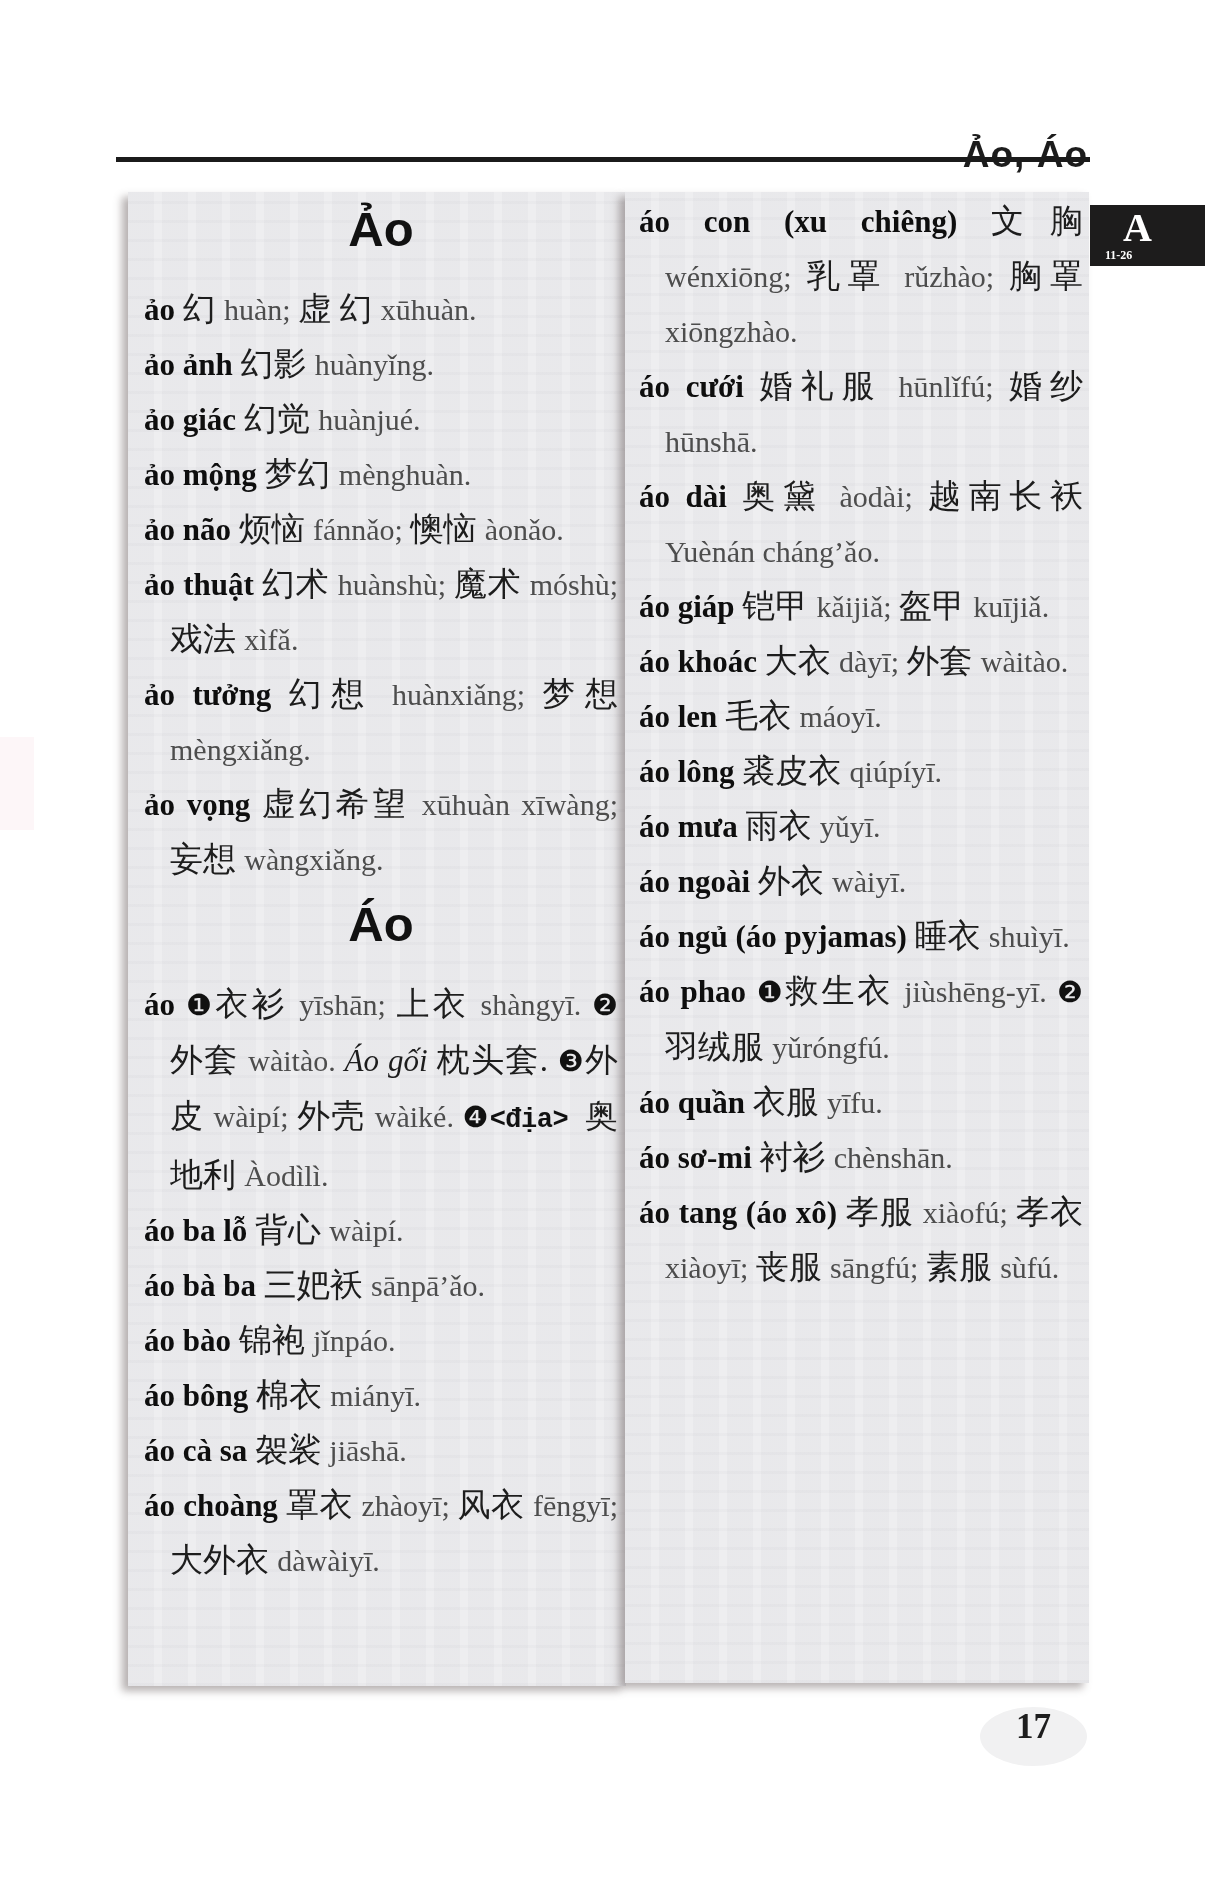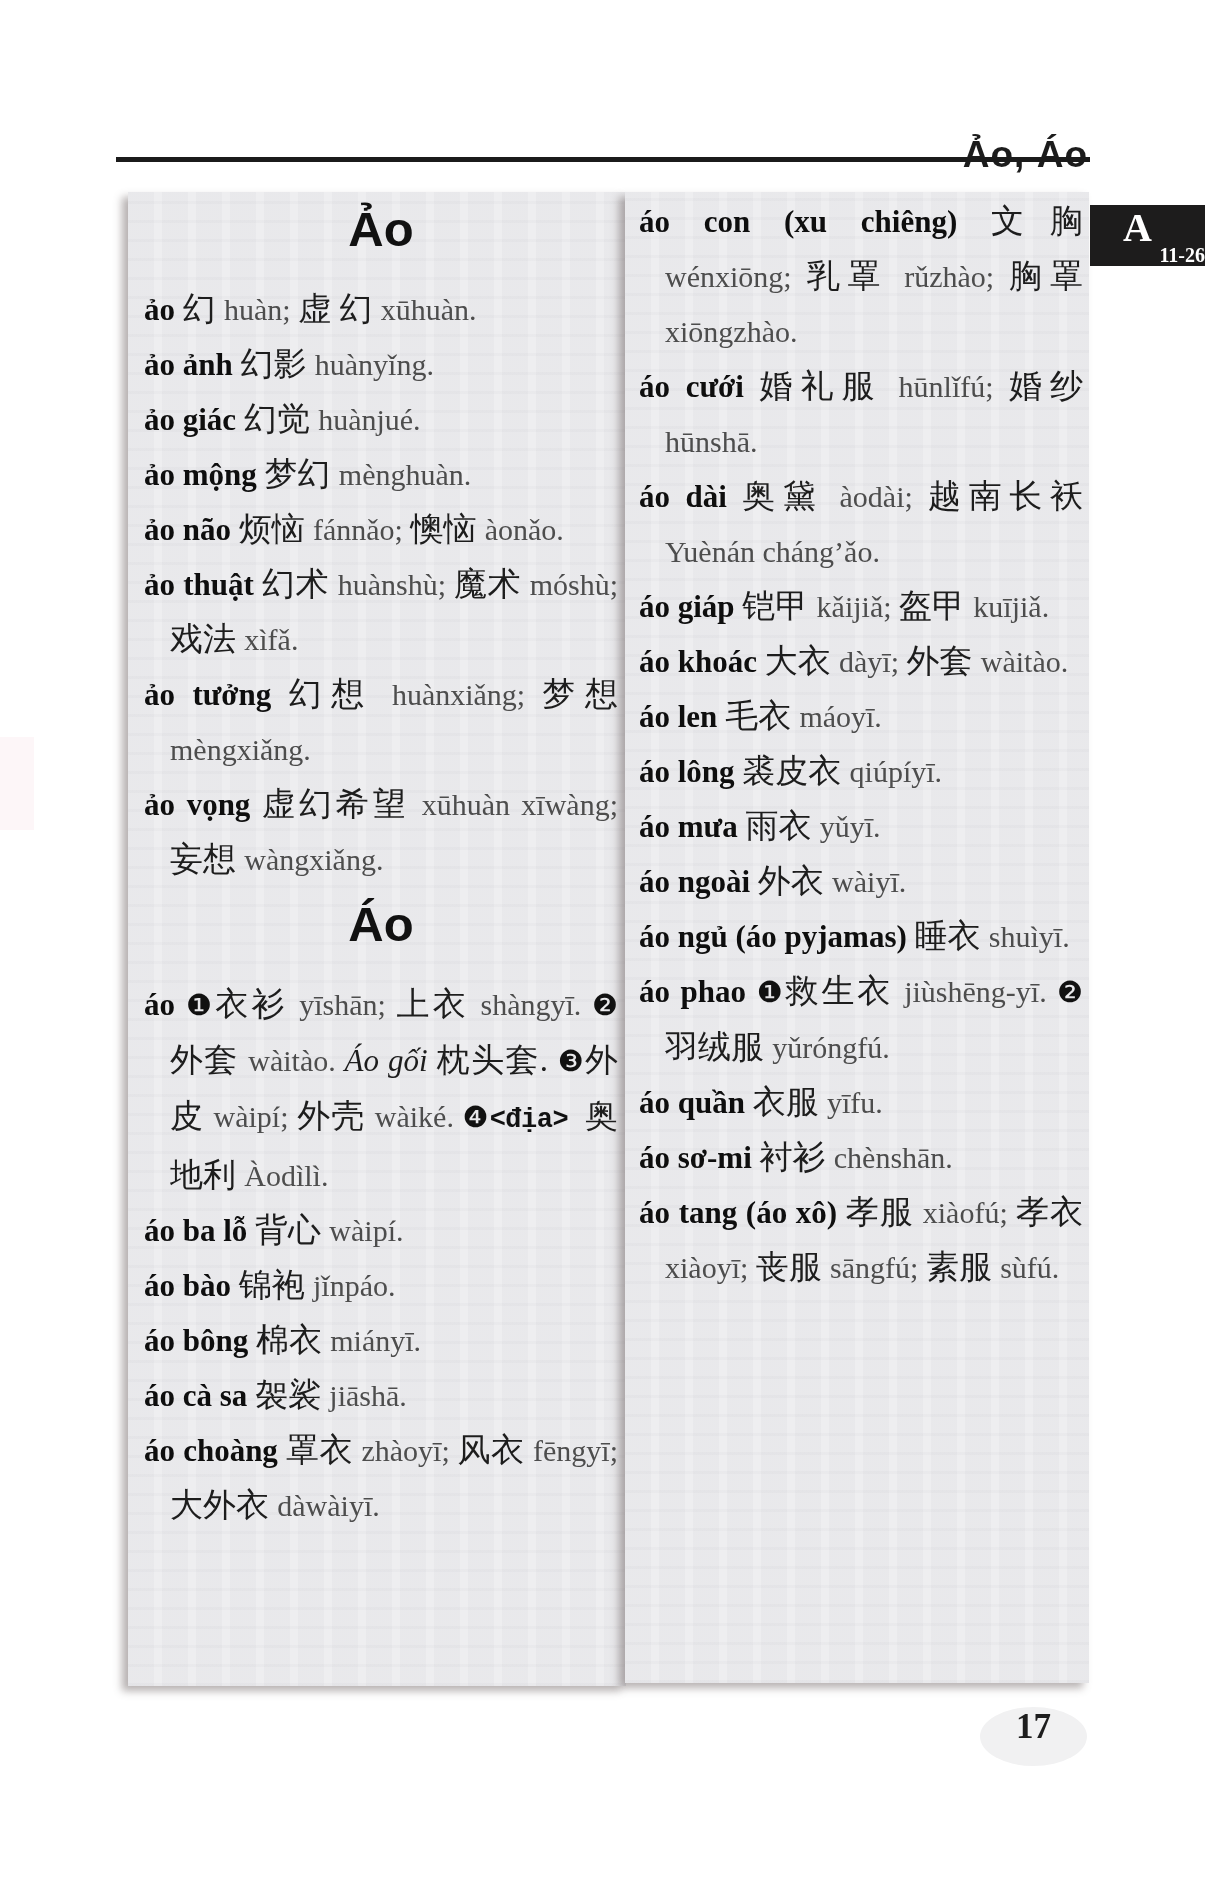--- a/index.html
+++ b/index.html
@@ -109,23 +109,22 @@
   .thumb-tab .letter {
     font-family: "Liberation Serif", serif;
     font-weight: 700;
     font-size: 40px;
     line-height: 38px;
     margin-left: 18px;
   }
   .thumb-tab .range {
     font-family: "Liberation Serif", serif;
     font-weight: 700;
-    font-size: 20px;
+    font-size: 12px;
     line-height: 17px;
-    text-align: right;
   }
 
   
   .page-badge {
     position: absolute;
     left: 980px;
     top: 1707px;
     width: 107px;
     height: 59px;
     border-radius: 50%;
@@ -163,20 +162,21 @@
     <div class="entry"><span class="seg-hw">ảo ảnh </span><span class="seg-zh">幻影 </span><span class="seg-py">huànyǐng.</span></div>
     <div class="entry"><span class="seg-hw">ảo giác </span><span class="seg-zh">幻觉 </span><span class="seg-py">huànjué.</span></div>
     <div class="entry"><span class="seg-hw">ảo mộng </span><span class="seg-zh">梦幻 </span><span class="seg-py">mènghuàn.</span></div>
     <div class="entry"><span class="seg-hw">ảo não </span><span class="seg-zh">烦恼 </span><span class="seg-py">fánnǎo; </span><span class="seg-zh">懊恼 </span><span class="seg-py">àonǎo.</span></div>
     <div class="entry"><span class="seg-hw">ảo thuật </span><span class="seg-zh">幻术 </span><span class="seg-py">huànshù; </span><span class="seg-zh">魔术 </span><span class="seg-py">móshù; </span><span class="seg-zh">戏法 </span><span class="seg-py">xìfǎ.</span></div>
     <div class="entry"><span class="seg-hw">ảo tưởng </span><span class="seg-zh">幻想 </span><span class="seg-py">huànxiǎng; </span><span class="seg-zh">梦想 </span><span class="seg-py">mèngxiǎng.</span></div>
     <div class="entry"><span class="seg-hw">ảo vọng </span><span class="seg-zh">虚幻希望 </span><span class="seg-py">xūhuàn xīwàng; </span><span class="seg-zh">妄想 </span><span class="seg-py">wàngxiǎng.</span></div>
     <div class="heading">Áo</div>
     <div class="entry"><span class="seg-hw">áo </span><span class="seg-num">❶</span><span class="seg-zh">衣衫 </span><span class="seg-py">yīshān; </span><span class="seg-zh">上衣 </span><span class="seg-py">shàngyī. </span><span class="seg-num">❷</span><span class="seg-zh">外套 </span><span class="seg-py">wàitào. </span><span class="seg-it">Áo gối </span><span class="seg-zh">枕头套. </span><span class="seg-num">❸</span><span class="seg-zh">外皮 </span><span class="seg-py">wàipí; </span><span class="seg-zh">外壳 </span><span class="seg-py">wàiké. </span><span class="seg-num">❹</span><span class="seg-tag">&lt;địa&gt; </span><span class="seg-zh">奥地利 </span><span class="seg-py">Àodìlì.</span></div>
     <div class="entry"><span class="seg-hw">áo ba lỗ </span><span class="seg-zh">背心 </span><span class="seg-py">wàipí.</span></div>
+    <div class="entry"><span class="seg-hw">áo bà ba </span><span class="seg-zh">三妑袄 </span><span class="seg-py">sānpā’ǎo.</span></div>
     <div class="entry"><span class="seg-hw">áo bào </span><span class="seg-zh">锦袍 </span><span class="seg-py">jǐnpáo.</span></div>
     <div class="entry"><span class="seg-hw">áo bông </span><span class="seg-zh">棉衣 </span><span class="seg-py">miányī.</span></div>
     <div class="entry"><span class="seg-hw">áo cà sa </span><span class="seg-zh">袈裟 </span><span class="seg-py">jiāshā.</span></div>
     <div class="entry"><span class="seg-hw">áo choàng </span><span class="seg-zh">罩衣 </span><span class="seg-py">zhàoyī; </span><span class="seg-zh">风衣 </span><span class="seg-py">fēngyī; </span><span class="seg-zh">大外衣 </span><span class="seg-py">dàwàiyī.</span></div>
   </div>
 <div class="col col-right" id="col-right">
     <div class="entry"><span class="seg-hw">áo con (xu chiêng) </span><span class="seg-zh">文胸 </span><span class="seg-py">wénxiōng; </span><span class="seg-zh">乳罩 </span><span class="seg-py">rǔzhào; </span><span class="seg-zh">胸罩 </span><span class="seg-py">xiōngzhào.</span></div>
     <div class="entry"><span class="seg-hw">áo cưới </span><span class="seg-zh">婚礼服 </span><span class="seg-py">hūnlǐfú; </span><span class="seg-zh">婚纱 </span><span class="seg-py">hūnshā.</span></div>
     <div class="entry"><span class="seg-hw">áo dài </span><span class="seg-zh">奥黛 </span><span class="seg-py">àodài; </span><span class="seg-zh">越南长袄 </span><span class="seg-py">Yuènán cháng’ǎo.</span></div>
     <div class="entry"><span class="seg-hw">áo giáp </span><span class="seg-zh">铠甲 </span><span class="seg-py">kǎijiǎ; </span><span class="seg-zh">盔甲 </span><span class="seg-py">kuījiǎ.</span></div>

